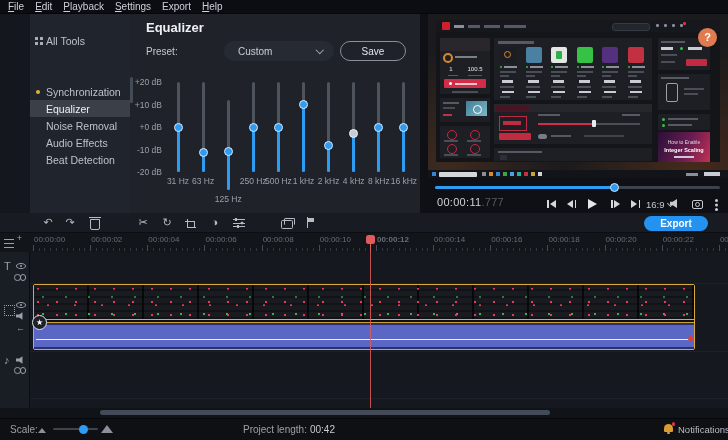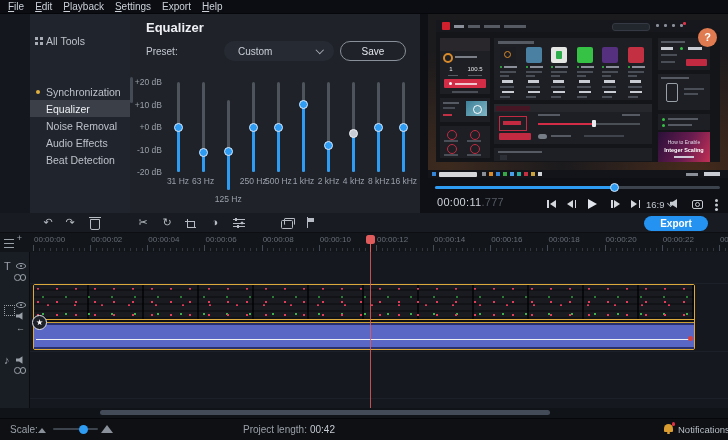--- a/index.html
+++ b/index.html
@@ -573,21 +573,21 @@
       <span class="at-plus"></span>
     </div>
     <div class="ruler-ticks"></div>
     <div class="playhead-flag"></div>
   <span class="ruler-label" style="left: 34px;">00:00:00</span>
       <span class="ruler-label" style="left: 91.16px;">00:00:02</span>
       <span class="ruler-label" style="left: 148.32px;">00:00:04</span>
       <span class="ruler-label" style="left: 205.48px;">00:00:06</span>
       <span class="ruler-label" style="left: 262.64px;">00:00:08</span>
       <span class="ruler-label" style="left: 319.8px;">00:00:10</span>
-      <span class="ruler-label" style="left: 376.96px;">00:00:12</span>
+      <span class="ruler-label" style="left: 376.96px; font-weight: bold;">00:00:12</span>
       <span class="ruler-label" style="left: 434.12px;">00:00:14</span>
       <span class="ruler-label" style="left: 491.28px;">00:00:16</span>
       <span class="ruler-label" style="left: 548.44px;">00:00:18</span>
       <span class="ruler-label" style="left: 605.6px;">00:00:20</span>
       <span class="ruler-label" style="left: 662.76px;">00:00:22</span>
       <span class="ruler-label" style="left: 719.92px;">00:00:24</span>
     </div>
 
   <div class="tracks">
     <div class="tsep" style="top:31px"></div>

